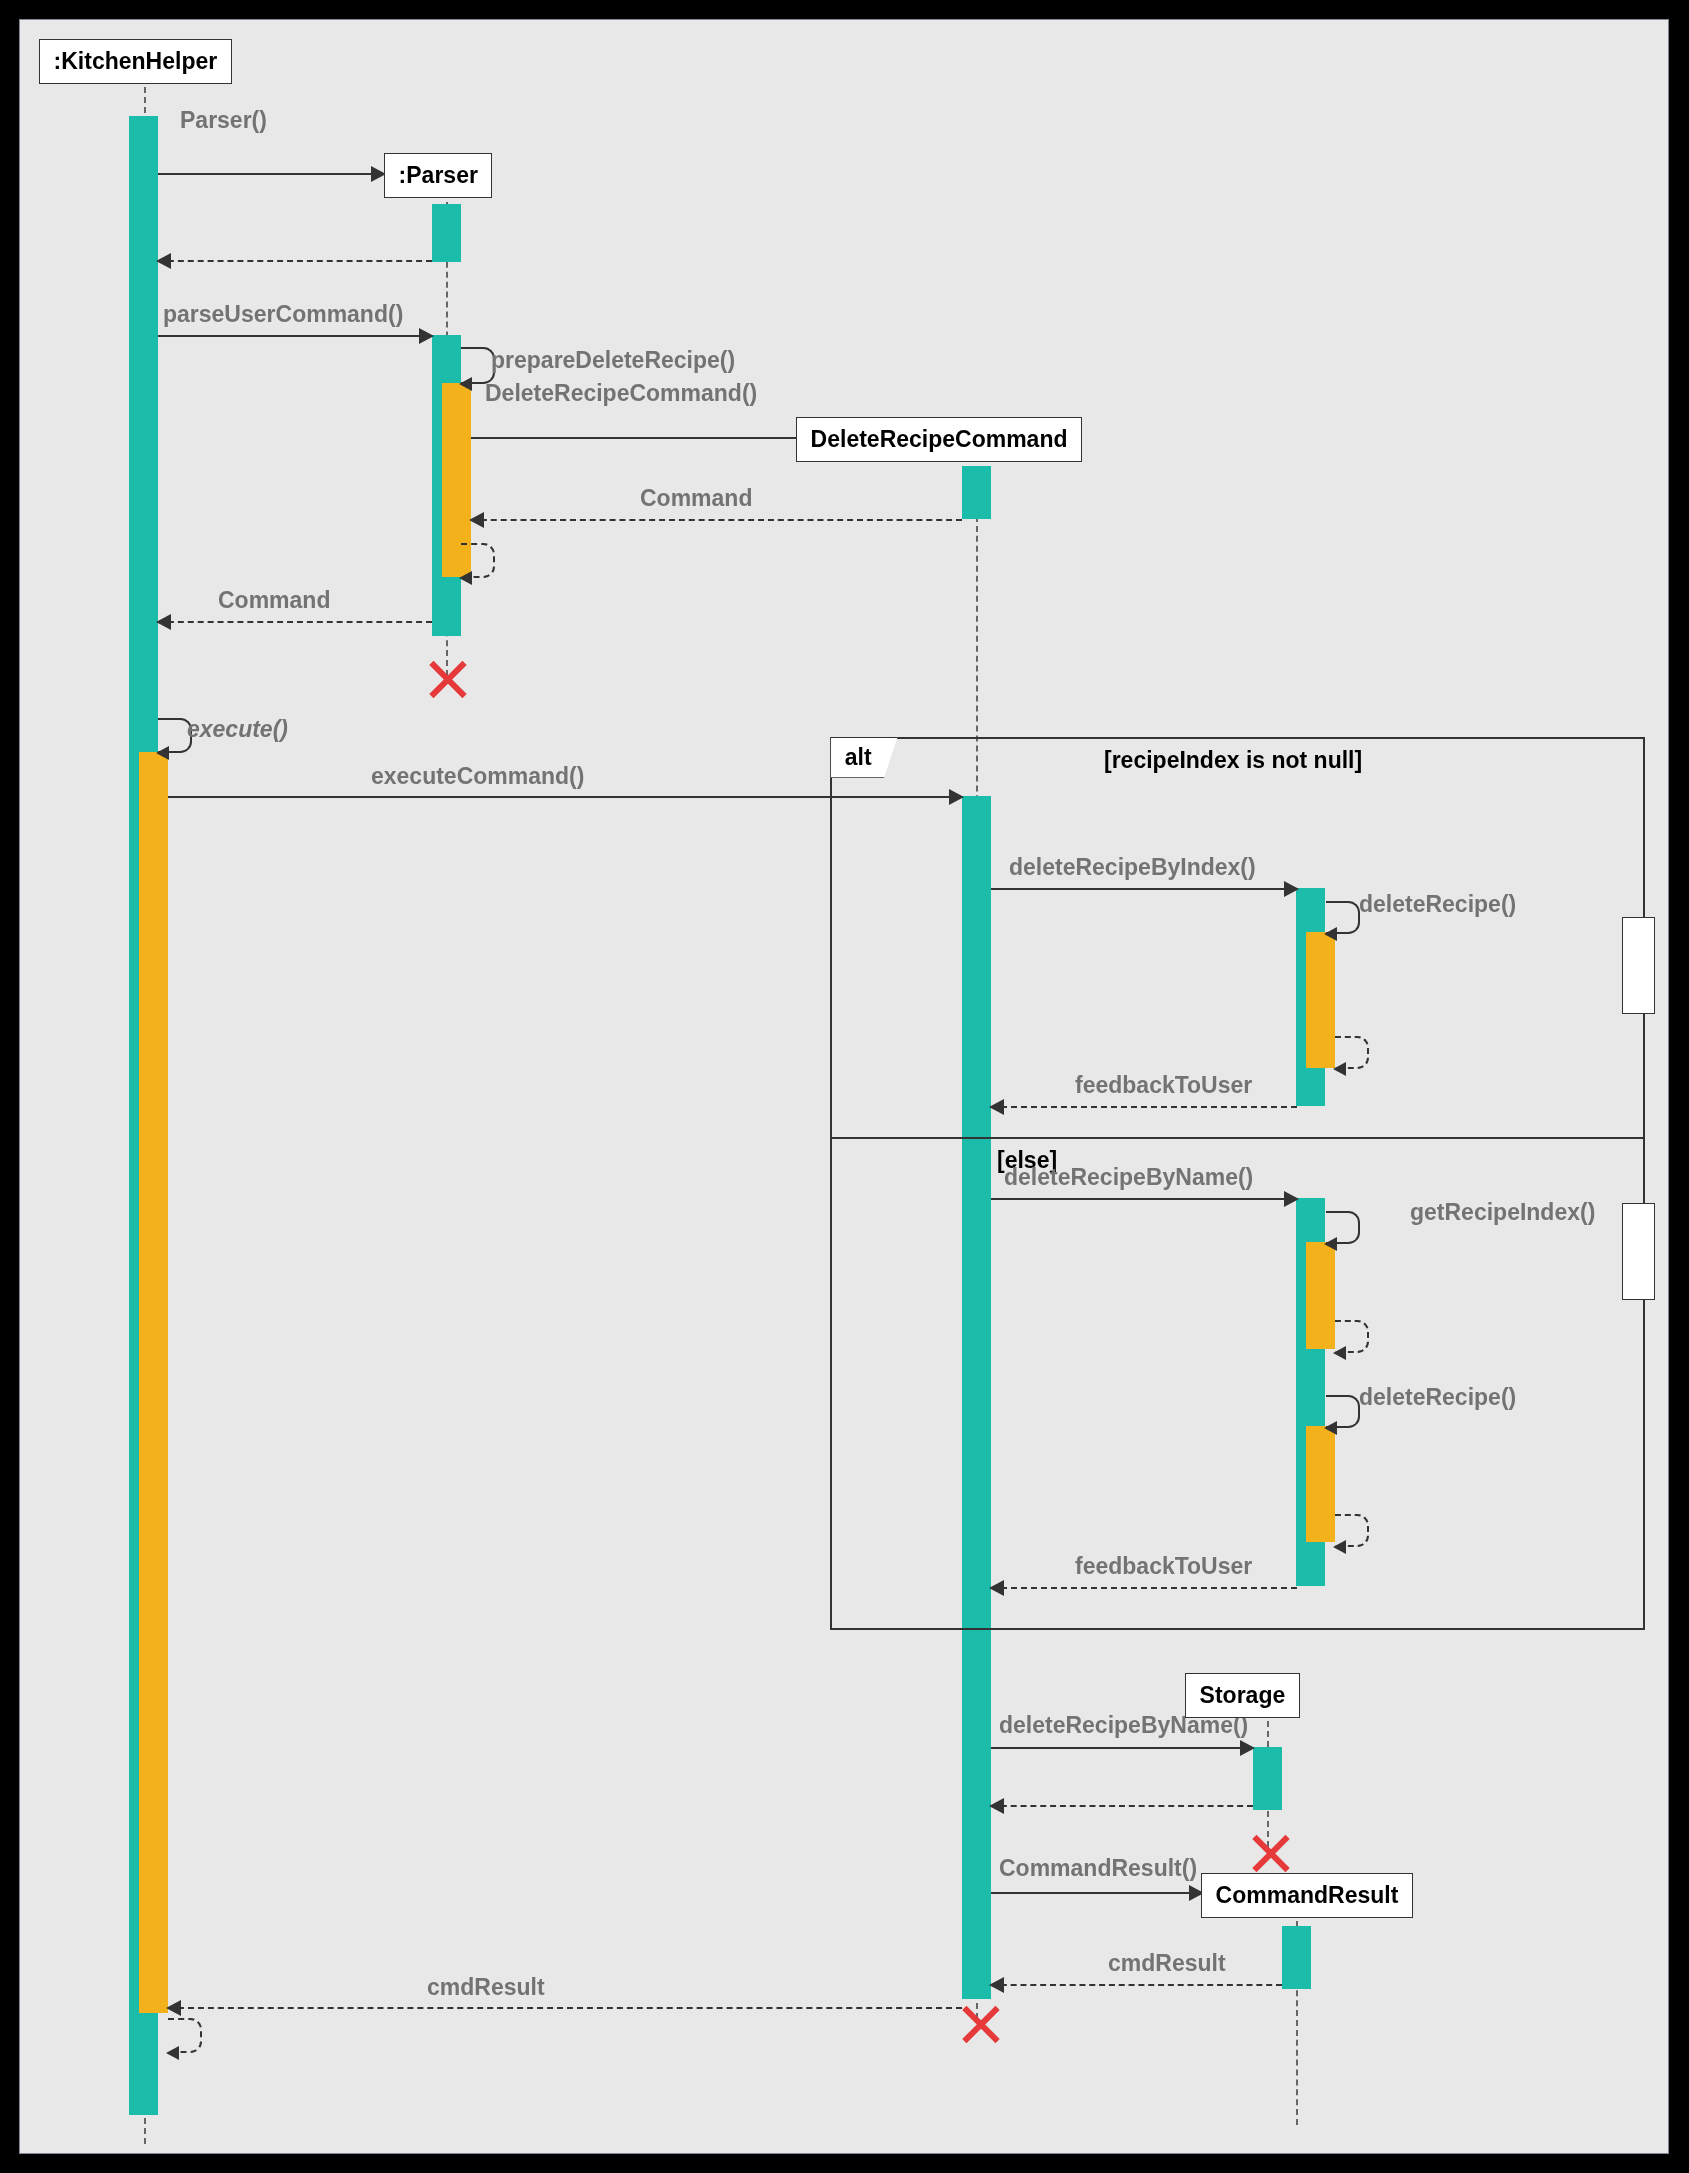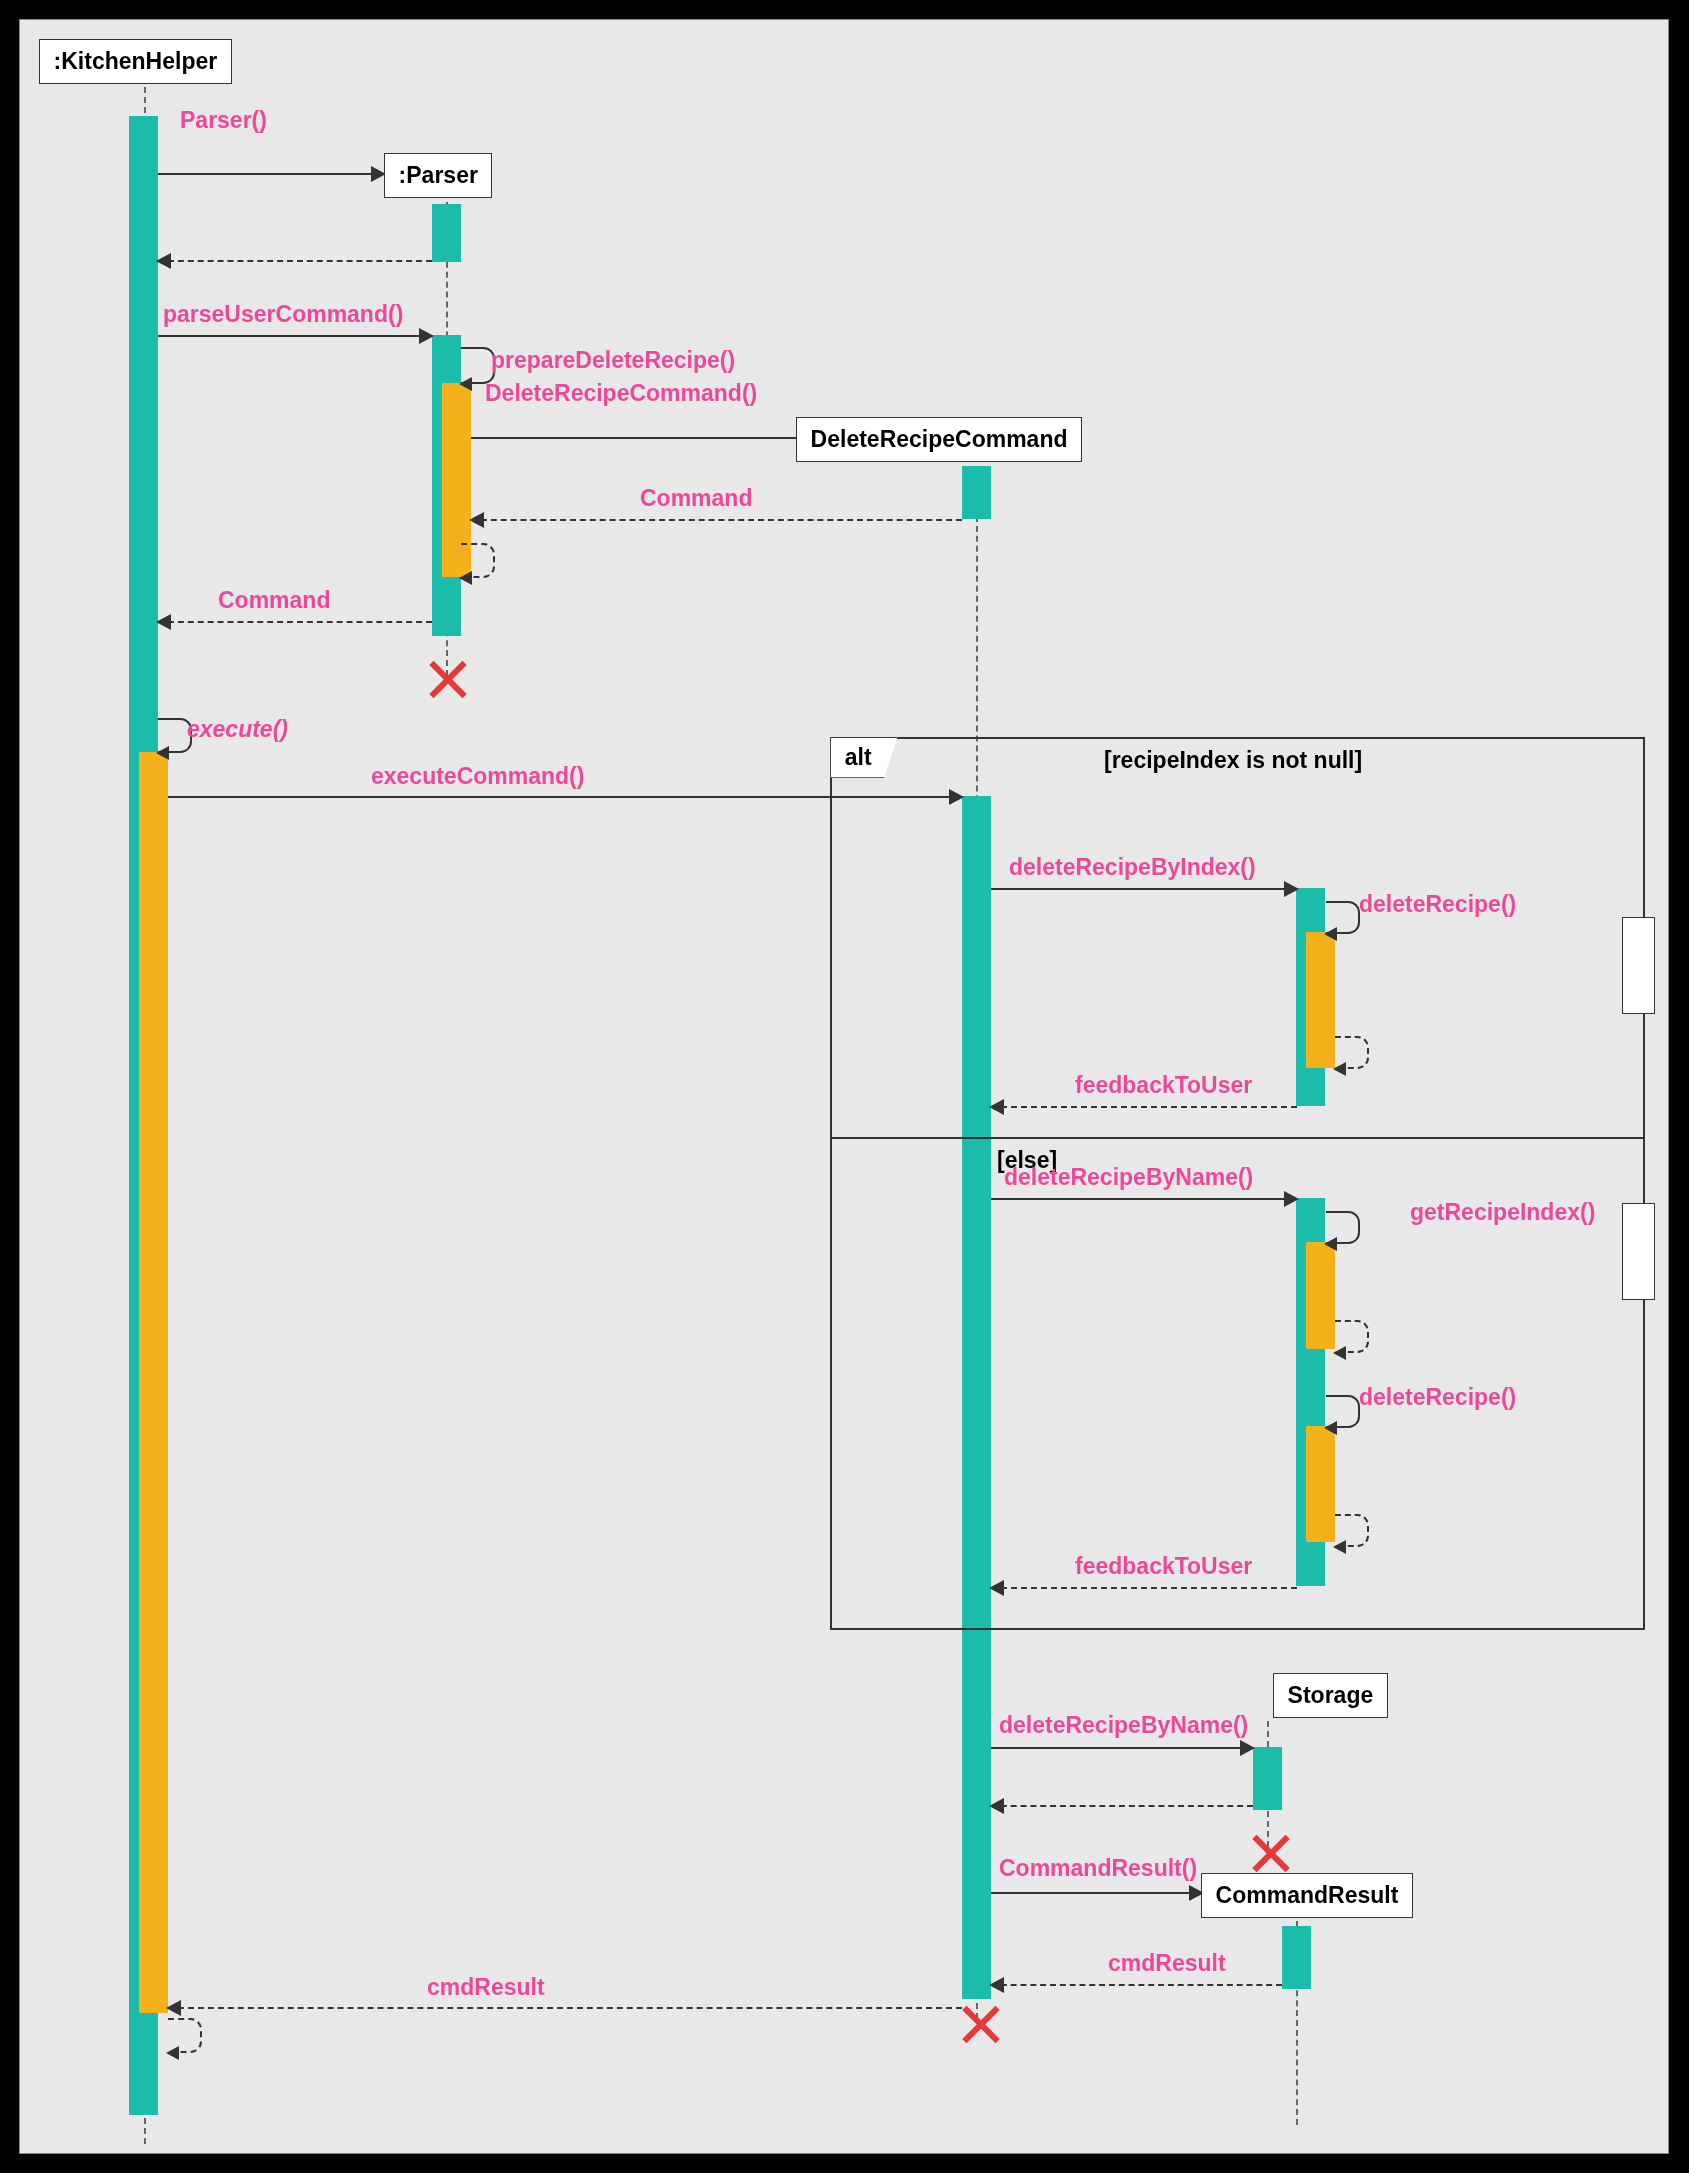--- a/index.html
+++ b/index.html
@@ -59,21 +59,21 @@
   left: -1.9px;
   top: -8.7px;
   border-right: 15.5px solid #333;
   border-top: 8.7px solid transparent;
   border-bottom: 8.7px solid transparent;
 }
 .msg-label {
   position: absolute;
   font-size: 23px;
   font-weight: 600;
-  color: #ec4899;
+  color: #737373;
   white-space: nowrap;
   z-index: 25;
 }
 .self-loop {
   position: absolute;
   border: 2.9px solid #333;
   border-left: none;
   border-radius: 0 11.6px 11.6px 0;
   z-index: 20;
 }
@@ -162,21 +162,21 @@
 
 <div class="lifeline-header" style="left:39px; top:39px;">:KitchenHelper</div>
 <div class="lifeline-dash" style="left:144px; top:87px; height:2057px;"></div>
 
 <div class="lifeline-header" style="left:384px; top:153px;">:Parser</div>
 <div class="lifeline-dash" style="left:446px; top:202px; height:474px;"></div>
 
 <div class="lifeline-header" style="left:796px; top:417px;">DeleteRecipeCommand</div>
 <div class="lifeline-dash" style="left:976px; top:466px; height:1553px;"></div>
 
-<div class="lifeline-header" style="left:1273px; top:1673px;">Storage</div>
+<div class="lifeline-header" style="left:1185px; top:1673px;">Storage</div>
 <div class="lifeline-dash" style="left:1267px; top:1721px; height:136px;"></div>
 
 <div class="lifeline-header" style="left:1201px; top:1873px;">CommandResult</div>
 <div class="lifeline-dash" style="left:1296px; top:1921px; height:204px;"></div>
 
 <div class="activation teal" style="left:129px; top:116px; width:29px; height:1999px;"></div>
 
 <div class="activation orange" style="left:139px; top:752px; width:29px; height:1261px;"></div>
 
 <div class="activation teal" style="left:432px; top:204px; width:29px; height:58px;"></div>

